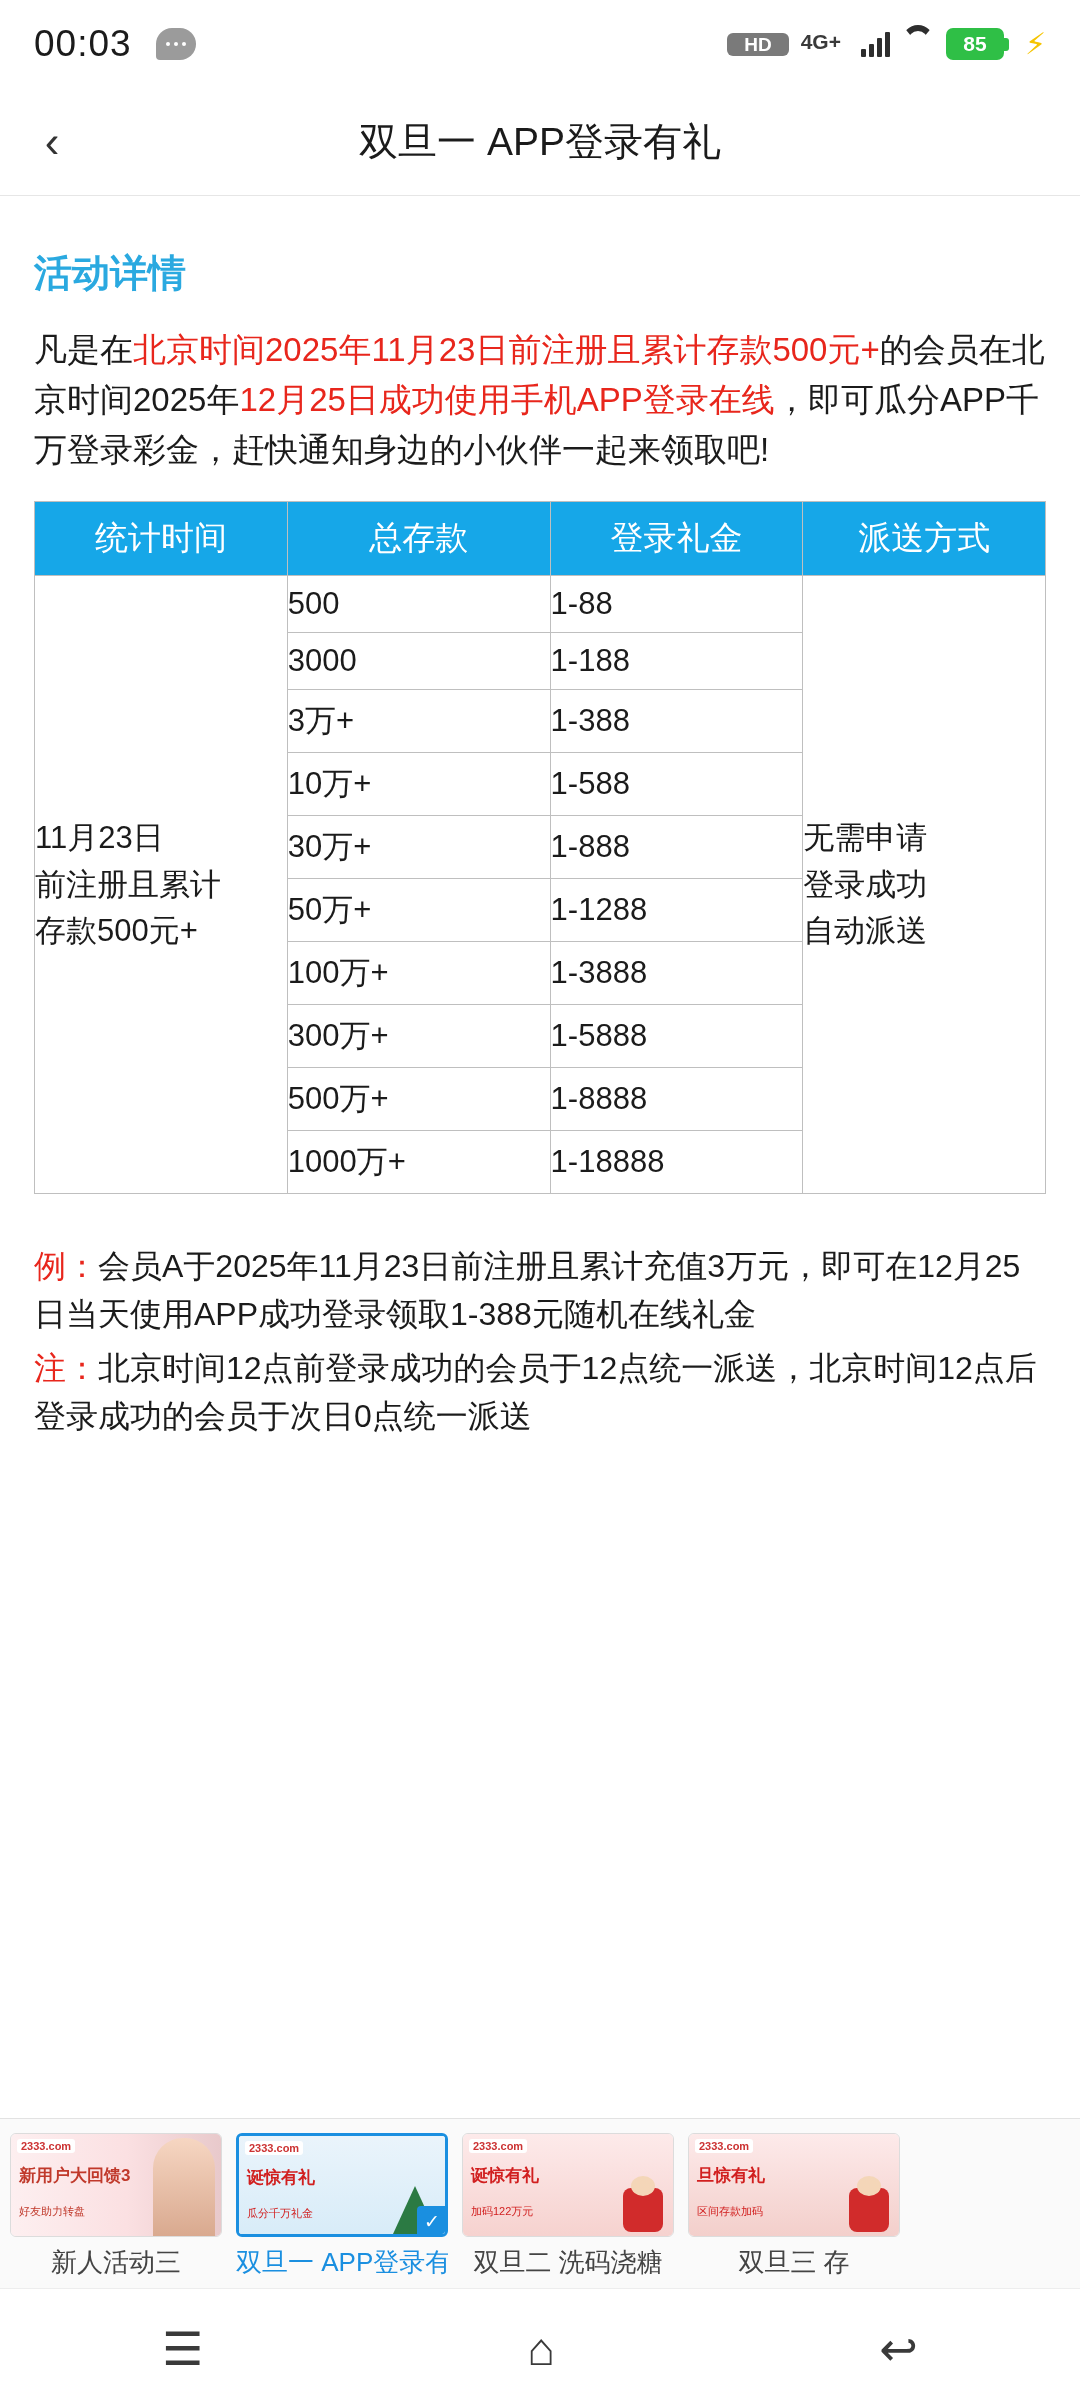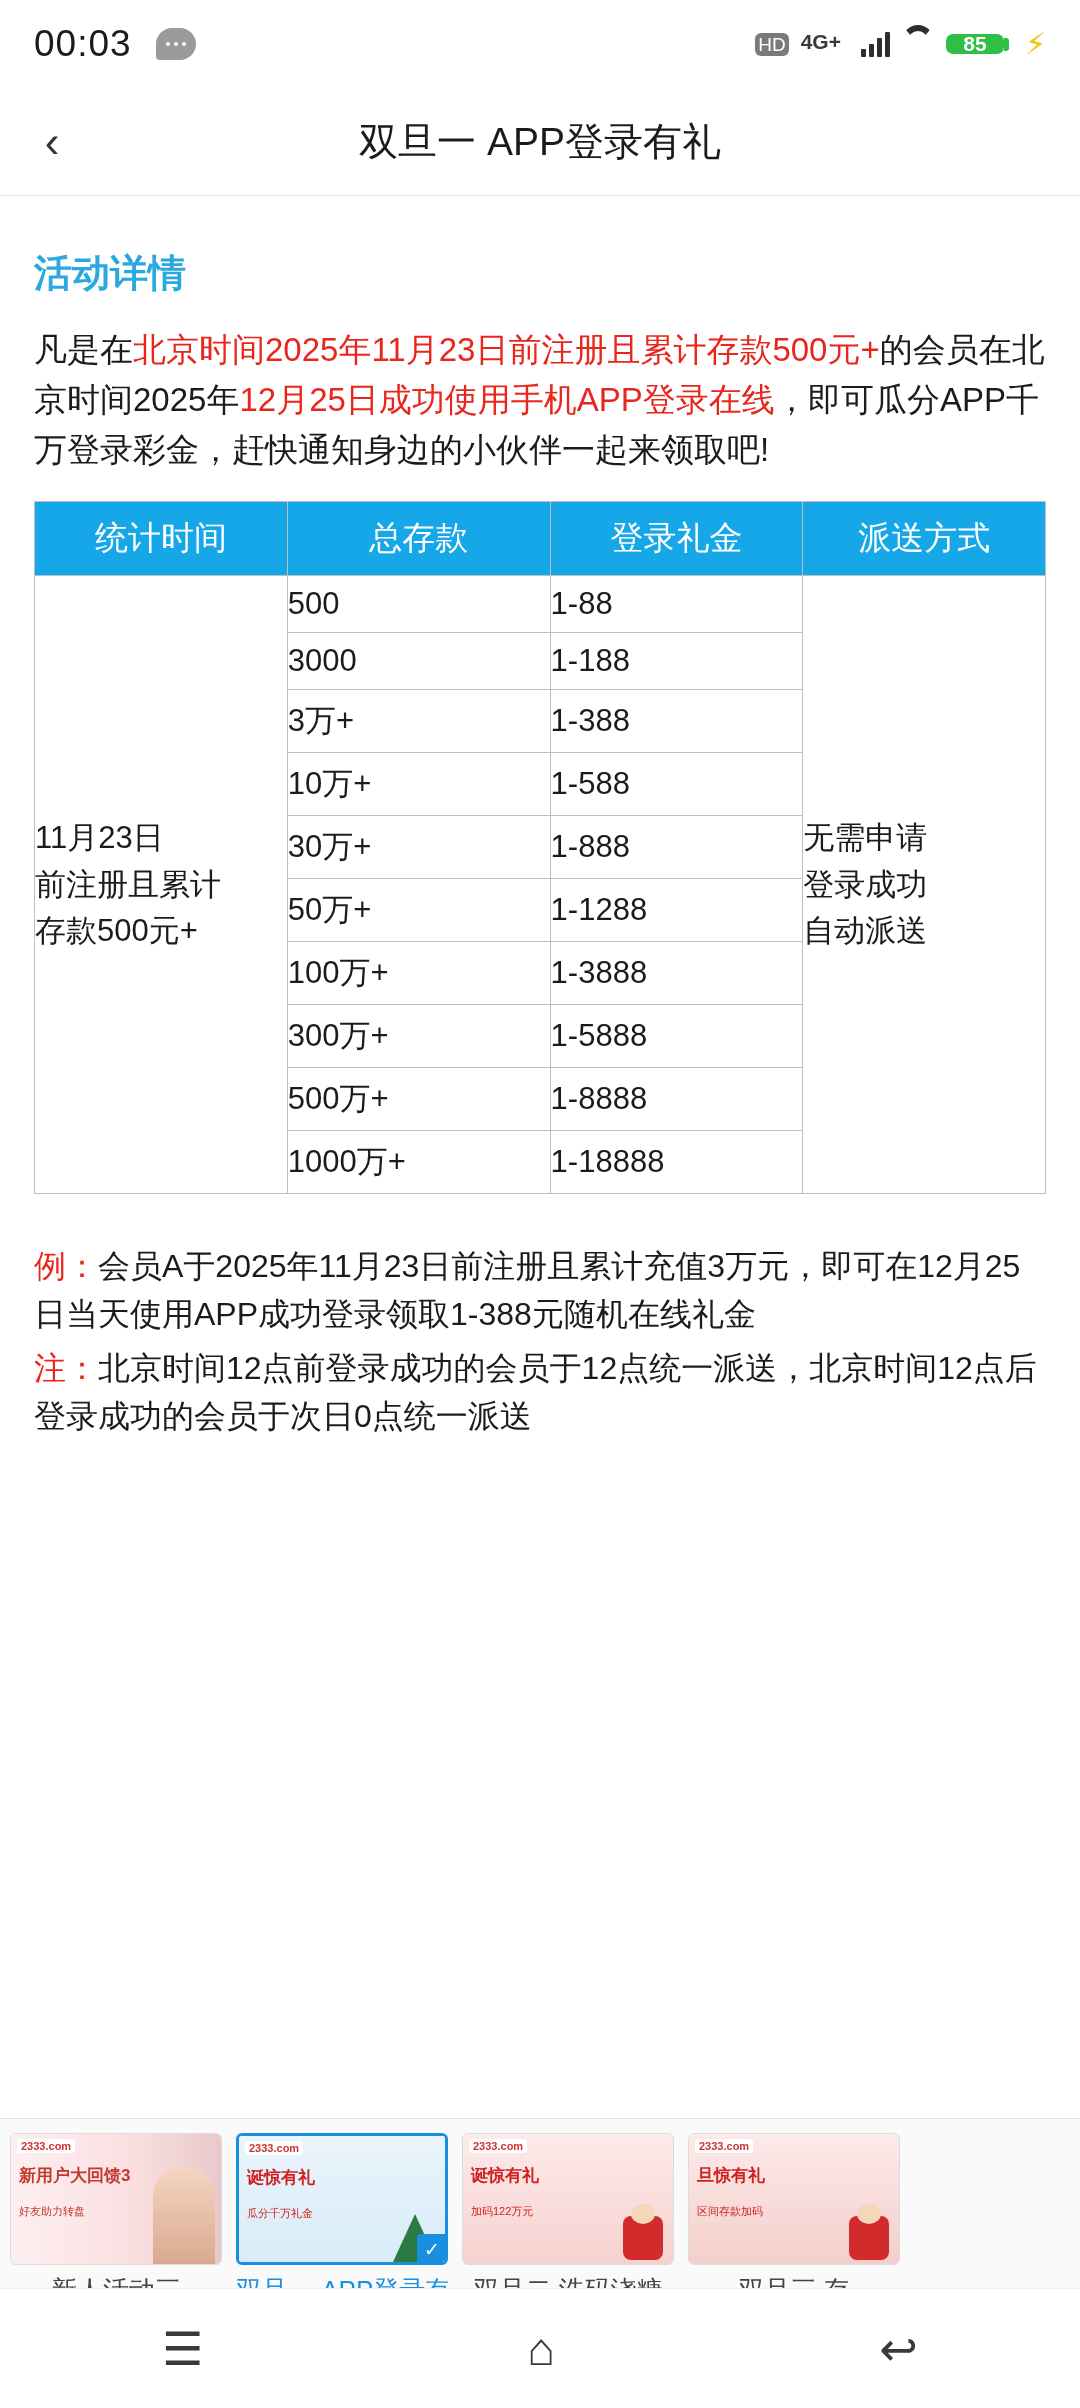--- a/index.html
+++ b/index.html
@@ -22,41 +22,41 @@
   }
   .sb-left { display:flex; align-items:center; gap:24px; }
   .sb-time { font-size: 37px; color:#1b1b1b; letter-spacing:1px; }
   .sb-bubble {
     width: 40px; height: 32px; border-radius: 16px 16px 16px 4px;
     background:#9b9b9b; position:relative; display:flex; align-items:center; justify-content:center; gap:4px;
   }
   .sb-bubble i { width:4px;height:4px;border-radius:50%;background:#fff;display:block; }
   .sb-right { display:flex; align-items:center; gap:12px; }
   .badge-hd {
-    background:#7a7a7a; color:#fff; font-size:19px; font-weight:normal;
-    border-radius:6px; padding:2px 3px; line-height:1;
+    background:#7a7a7a; color:#fff; font-size:19px; font-weight:bold;
+    border-radius:6px; padding:2px 17px; line-height:1;
   }
   .net4g { display:flex; gap:20px; color:#3a3a3a; }
   .net4g .lbl { font-size:21px; font-weight:bold; line-height:1; margin-bottom:2px;}
   .bars { display:flex; align-items:flex-end; gap:3px; height:26px; }
   .bars span { width:5px; background:#2e2e2e; display:block; border-radius:1px;}
   .bars span:nth-child(1){height:8px} .bars span:nth-child(2){height:13px}
   .bars span:nth-child(3){height:19px} .bars span:nth-child(4){height:25px}
   .wifi { width:32px; height:26px; position:relative; }
   .wifi:before{
     content:""; position:absolute; left:0; bottom:0; width:32px; height:32px;
     border:6px solid #2e2e2e; border-radius:50%;
     clip-path: polygon(0% 0%, 100% 0%, 50% 60%);
     box-sizing:border-box;
   }
   .batt {
     display:flex; align-items:center;
   }
   .batt-body{
-    width:58px;height:20px;border-radius:7px;background:#2fbf46;color:#fff;
+    width:58px;height:32px;border-radius:7px;background:#2fbf46;color:#fff;
     display:flex;align-items:center;justify-content:center;font-size:21px;font-weight:bold;
   }
   .batt-cap{width:5px;height:13px;background:#2fbf46;border-radius:0 3px 3px 0;}
   .bolt { color:#f5c400; font-size:30px; line-height:1; margin-left:4px;}
 
   
   .navbar {
     height: 108px; background:#fff;
     display:flex; align-items:center;
     border-bottom: 1px solid #e6e6e6;
@@ -115,21 +115,21 @@
   .banner-strip {
     position:absolute; left:0; right:0; bottom: 120px;
     height: 170px;
     border-top:1px solid #e2e2e2;
     background:#fafafa;
     padding: 14px 10px 0 10px;
     display:flex; gap:14px; overflow:hidden;
   }
   .bcard { width: 212px; flex:0 0 212px; position:relative; }
   .bthumb {
-    width: 212px; height: 132px; border-radius:6px; overflow:hidden; position:relative;
+    width: 212px; height: 104px; border-radius:6px; overflow:hidden; position:relative;
     border:1px solid #dcdcdc;
   }
   .bthumb.sel { border:3px solid #1a8fe0; }
   .bthumb .logo {
     position:absolute; top:5px; left:6px; font-size:11px; color:#c33; background:#fff;
     border-radius:3px; padding:1px 4px; line-height:1.1; font-weight:bold;
   }
   .bthumb .btxt {
     position:absolute; top:32px; left:8px; font-size:17px; font-weight:bold;
     line-height:1.15;

